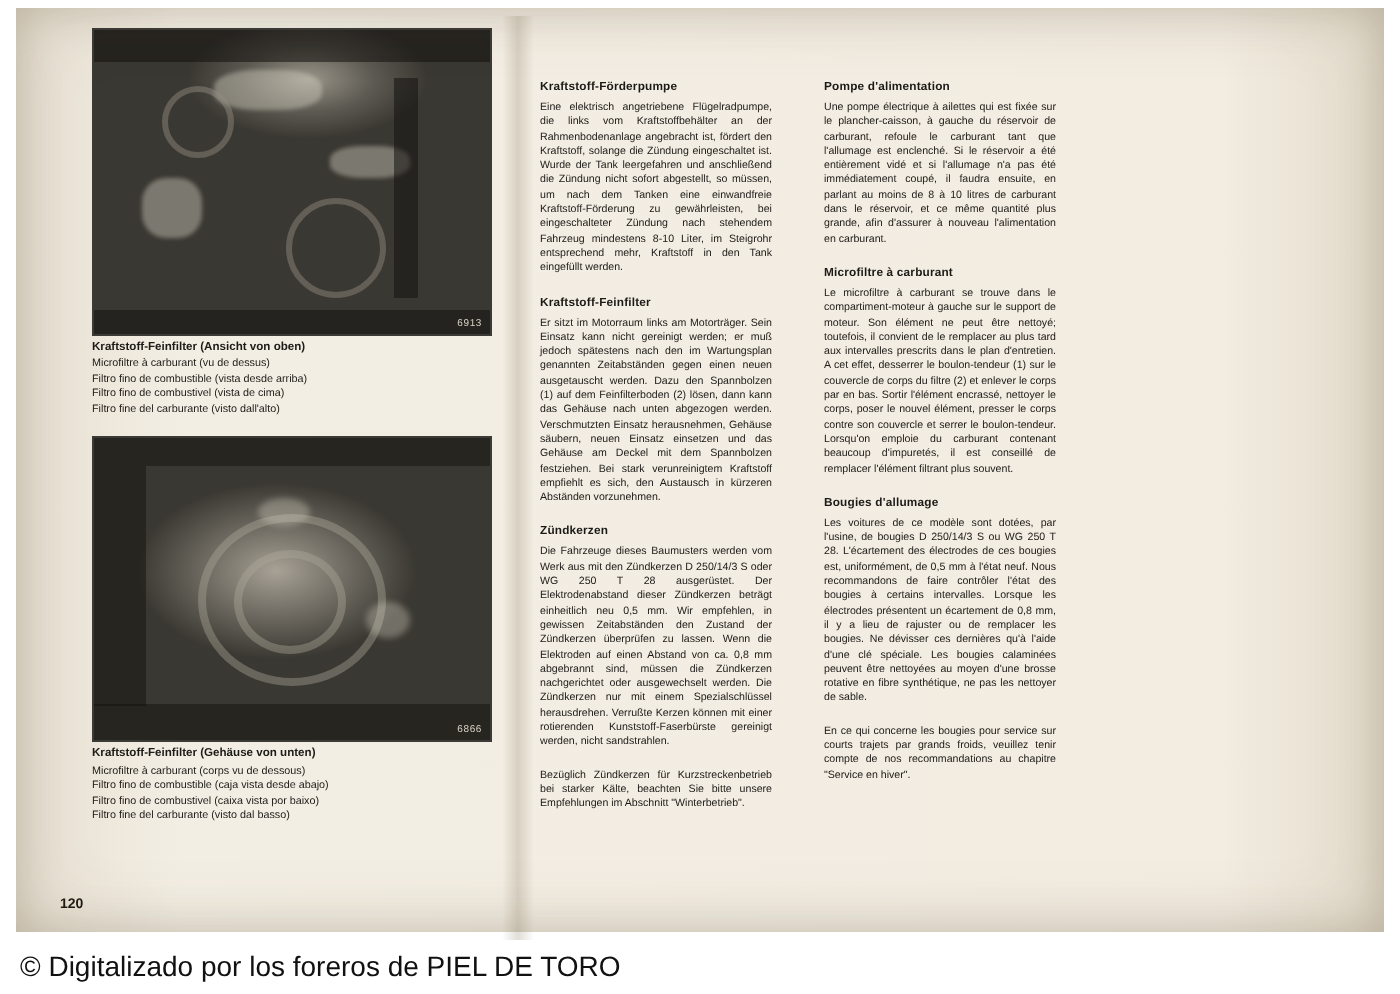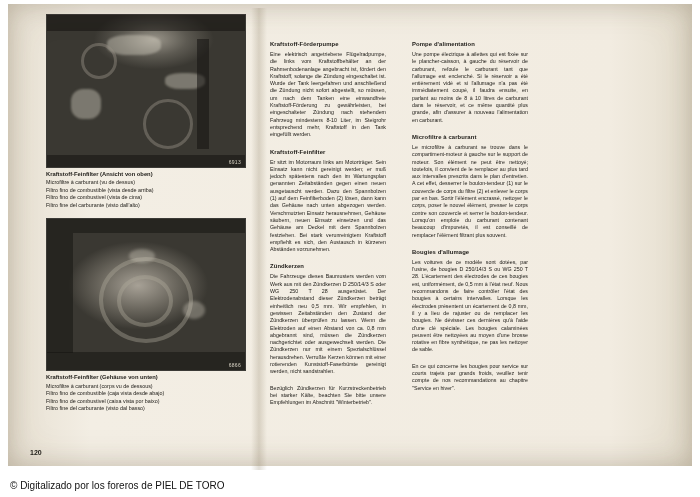--- a/index.html
+++ b/index.html
@@ -176,21 +176,21 @@
     font-weight: bold;
     color: #1c1a16;
     font-family: "Liberation Sans", sans-serif;
   }
 
   
   .watermark {
     position: absolute;
     left: 10px;
     bottom: 6px;
-    font-size: 10px;
+    font-size: 14px;
     color: #111111;
     font-family: "Liberation Sans", sans-serif;
   }
 
   
   .gutter {
     position: absolute;
     left: 243px;
     top: 4px;
     width: 16px;

